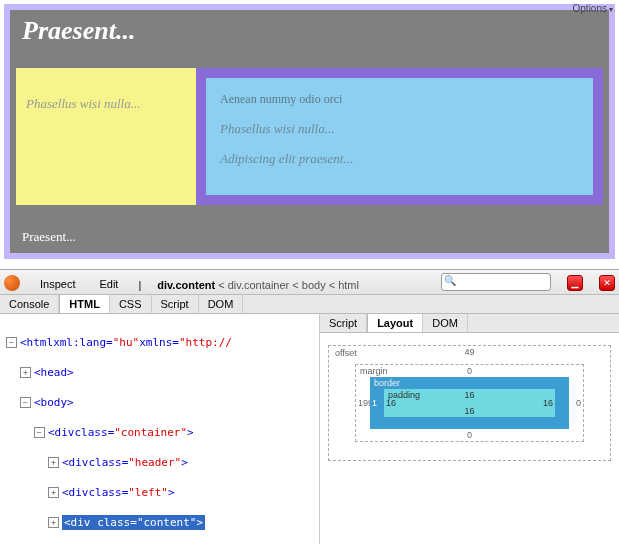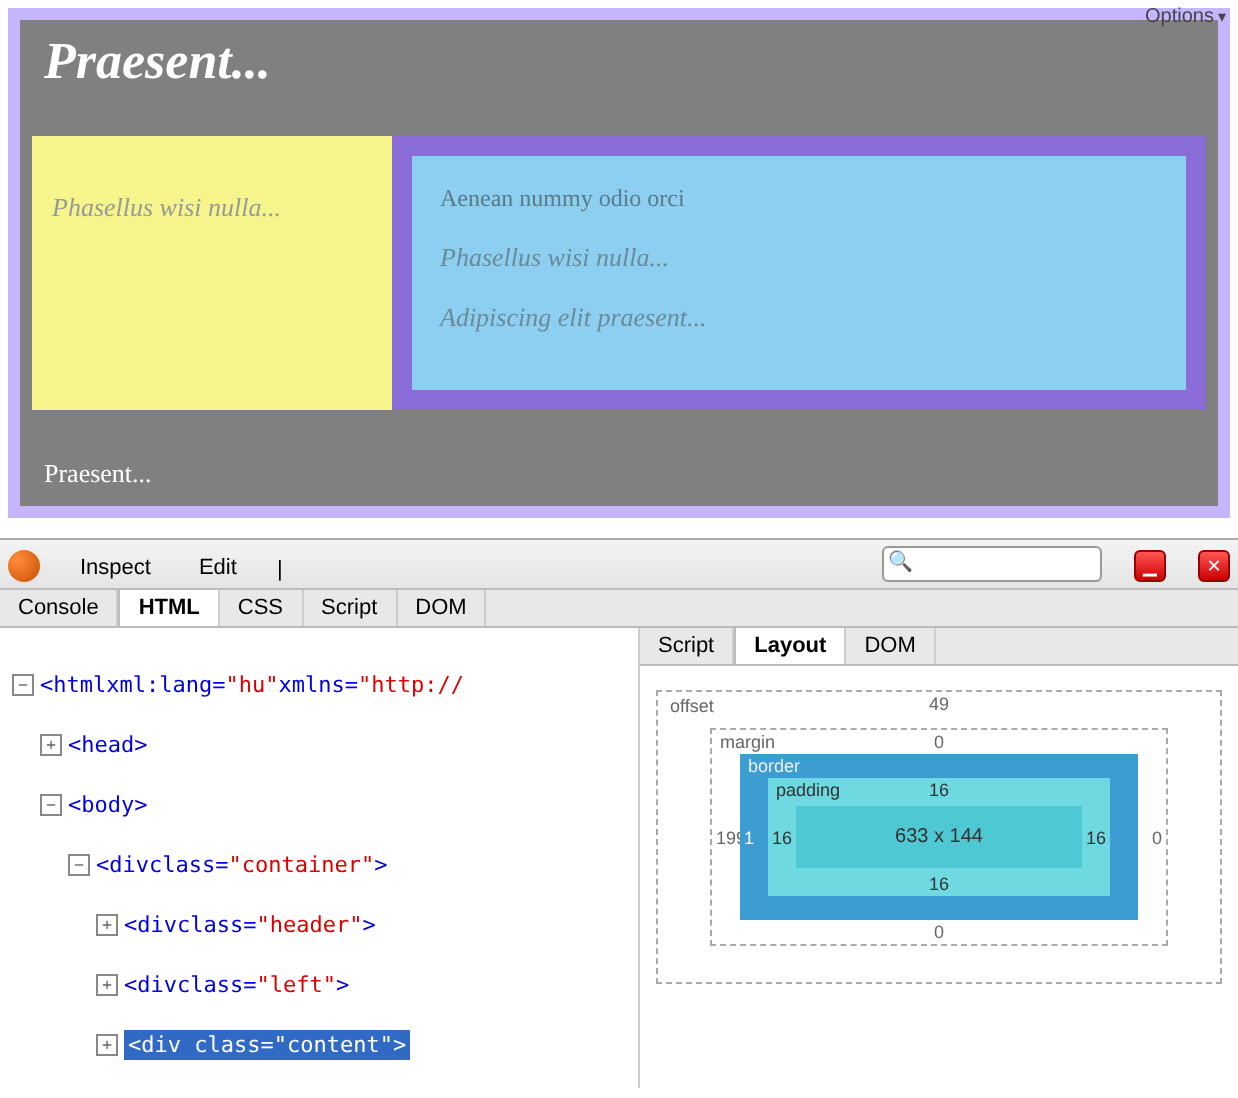--- a/index.html
+++ b/index.html
@@ -69,20 +69,21 @@
     <div class="ftr">Praesent...</div>
   </div>
 </div>
 
 <div class="dev">
   <div class="tb">
     <span class="bug"></span>
     <span class="tb-btn">Inspect</span>
     <span class="tb-btn">Edit</span>
     <span>|</span>
+    <span class="crumb"><b>div.content</b><span> &lt; div.container &lt; body &lt; html</span></span>
     <span class="sp"></span>
     <div class="srch"></div>
     <div class="redbtn">▁</div>
     <div class="redbtn">✕</div>
   </div>
 
   <div class="tabs">
     <div class="tab">Console</div>
     <div class="tab active">HTML</div>
     <div class="tab">CSS</div>
@@ -124,21 +125,20 @@
             <span class="val-b">0</span>
             <div class="box-border">
               <span class="lbl" style="top:1px;left:4px;color:#eee">border</span>
               <span class="val-l" style="color:#fff">1</span>
               <div class="box-padding">
                 <span class="lbl" style="top:1px;left:4px;color:#333">padding</span>
                 <span class="val-t" style="color:#333">16</span>
                 <span class="val-l" style="color:#333">16</span>
                 <span class="val-r" style="color:#333">16</span>
                 <span class="val-b" style="color:#333">16</span>
-                <div class="box-inner">633 x 144</div>
               </div>
             </div>
           </div>
         </div>
       </div>
     </div>
   </div>
 </div>
 
 </body></html>

